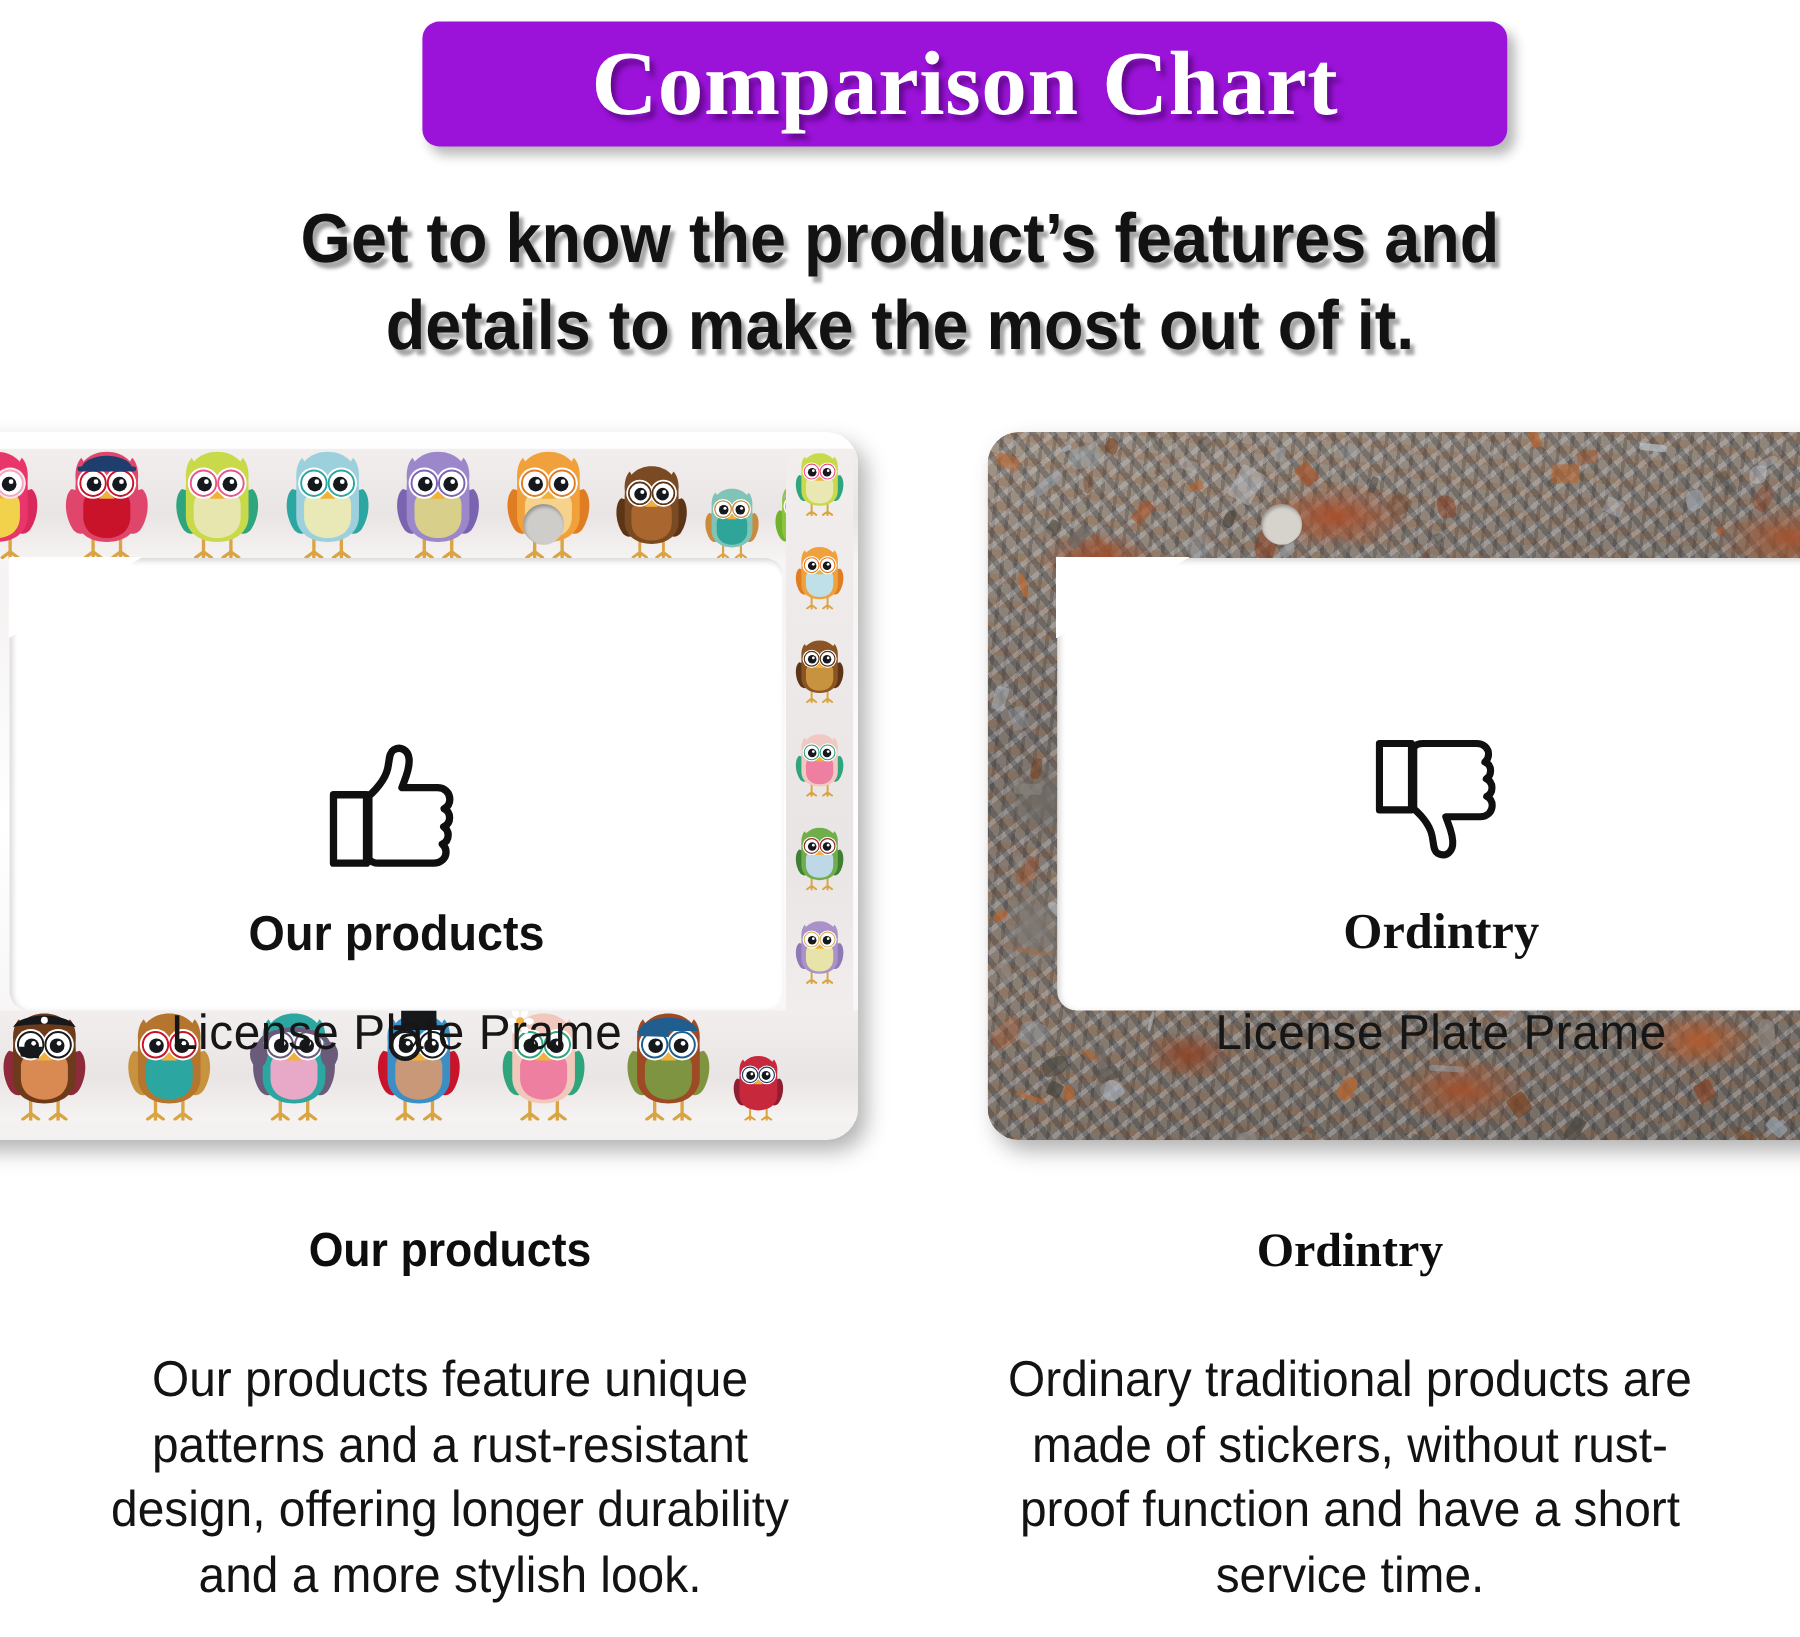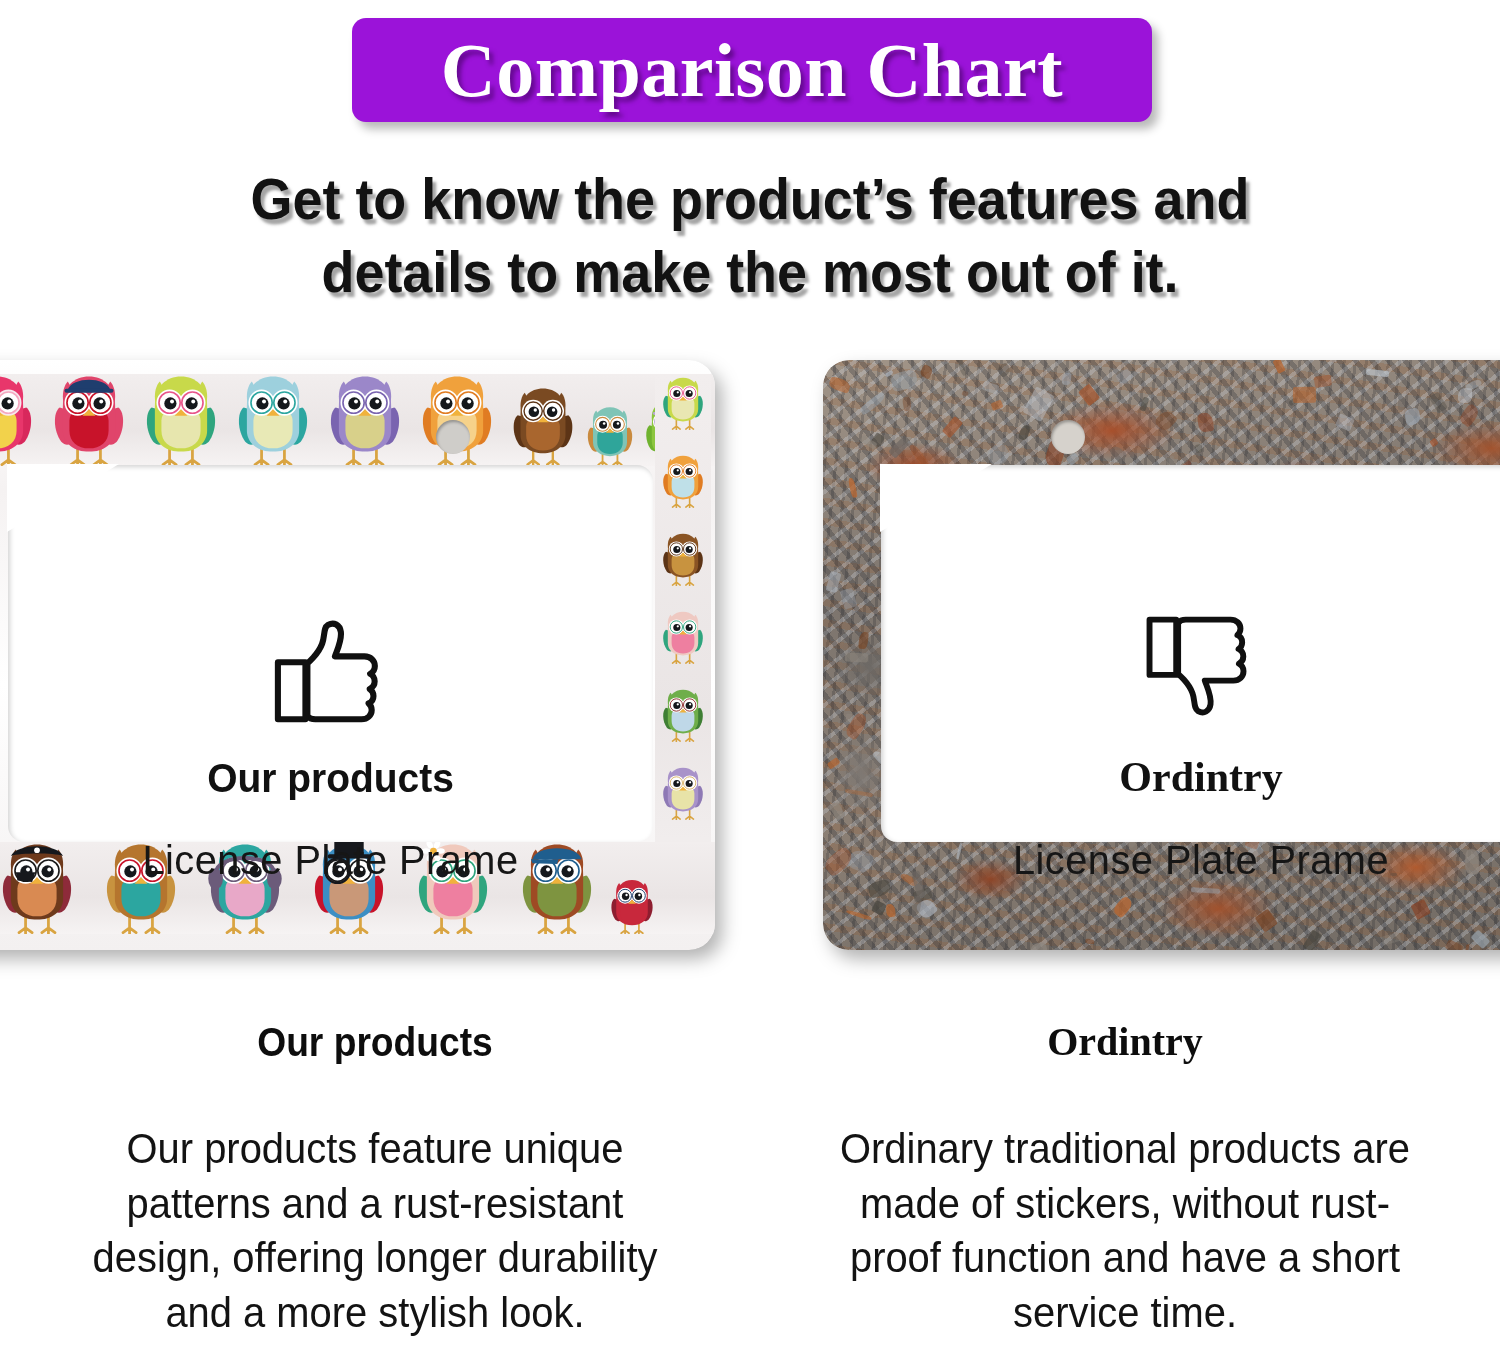--- a/index.html
+++ b/index.html
@@ -14,21 +14,21 @@
     overflow: hidden;
     font-family: "Liberation Sans", sans-serif;
     -webkit-font-smoothing: antialiased;
   }
 
   
   #title-banner {
     position: absolute;
     left: 352px;
     top: 18px;
-    width: 800px;
+    width: 904px;
     height: 104px;
     background: #9B13D9;
     border-radius: 14px;
     box-shadow: 6px 7px 10px rgba(0,0,0,0.28);
     display: flex;
     align-items: center;
     justify-content: center;
   }
   #title-text {
     font-family: "Liberation Serif", "DejaVu Serif", serif;

